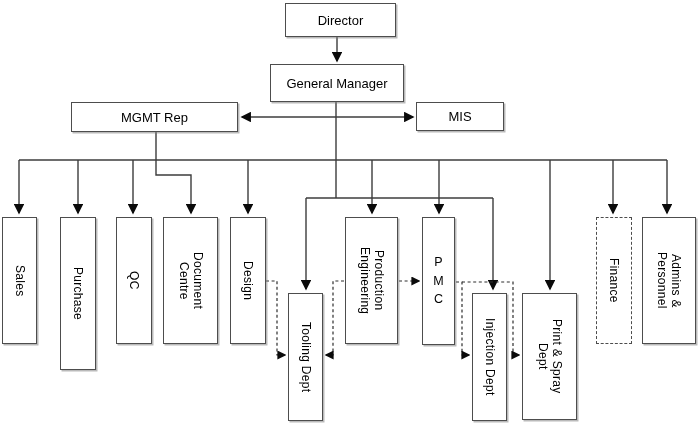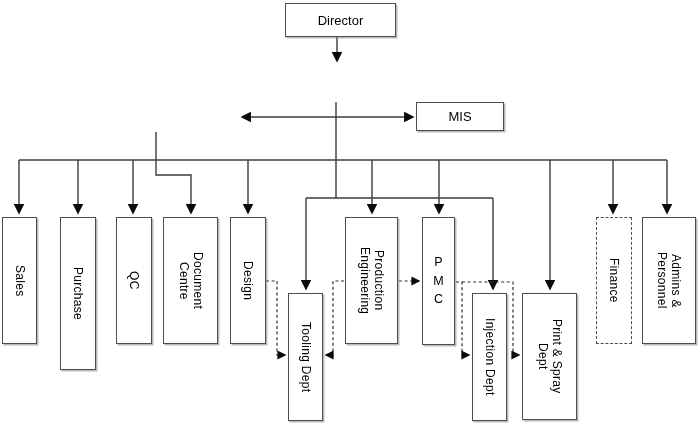--- a/index.html
+++ b/index.html
@@ -59,21 +59,27 @@
       <path d="M399 281 H419" marker-end="url(#arr)"></path>
       <path d="M456 282 H462 V355 H469" marker-end="url(#arr)"></path>
       <path d="M462 282 H513 V355 H519" marker-end="url(#arr)"></path>
     </g>
   </svg>
 
   <div class="node h" style="left:285px;top:3px;width:111px;height:34px">
     <span>Director</span>
   </div>
 
+  <div class="node h" style="left:270px;top:64px;width:134px;height:38px">
+    <span>General Manager</span>
+  </div>
 
+  <div class="node h" style="left:71px;top:102px;width:167px;height:30px">
+    <span>MGMT Rep</span>
+  </div>
 
   <div class="node h" style="left:416px;top:102px;width:88px;height:29px">
     <span>MIS</span>
   </div>
 
   <div class="node v" style="left:2px;top:217px;width:35px;height:127px">
     <span>Sales</span>
   </div>
 
   <div class="node v" style="left:60px;top:217px;width:36px;height:153px">

